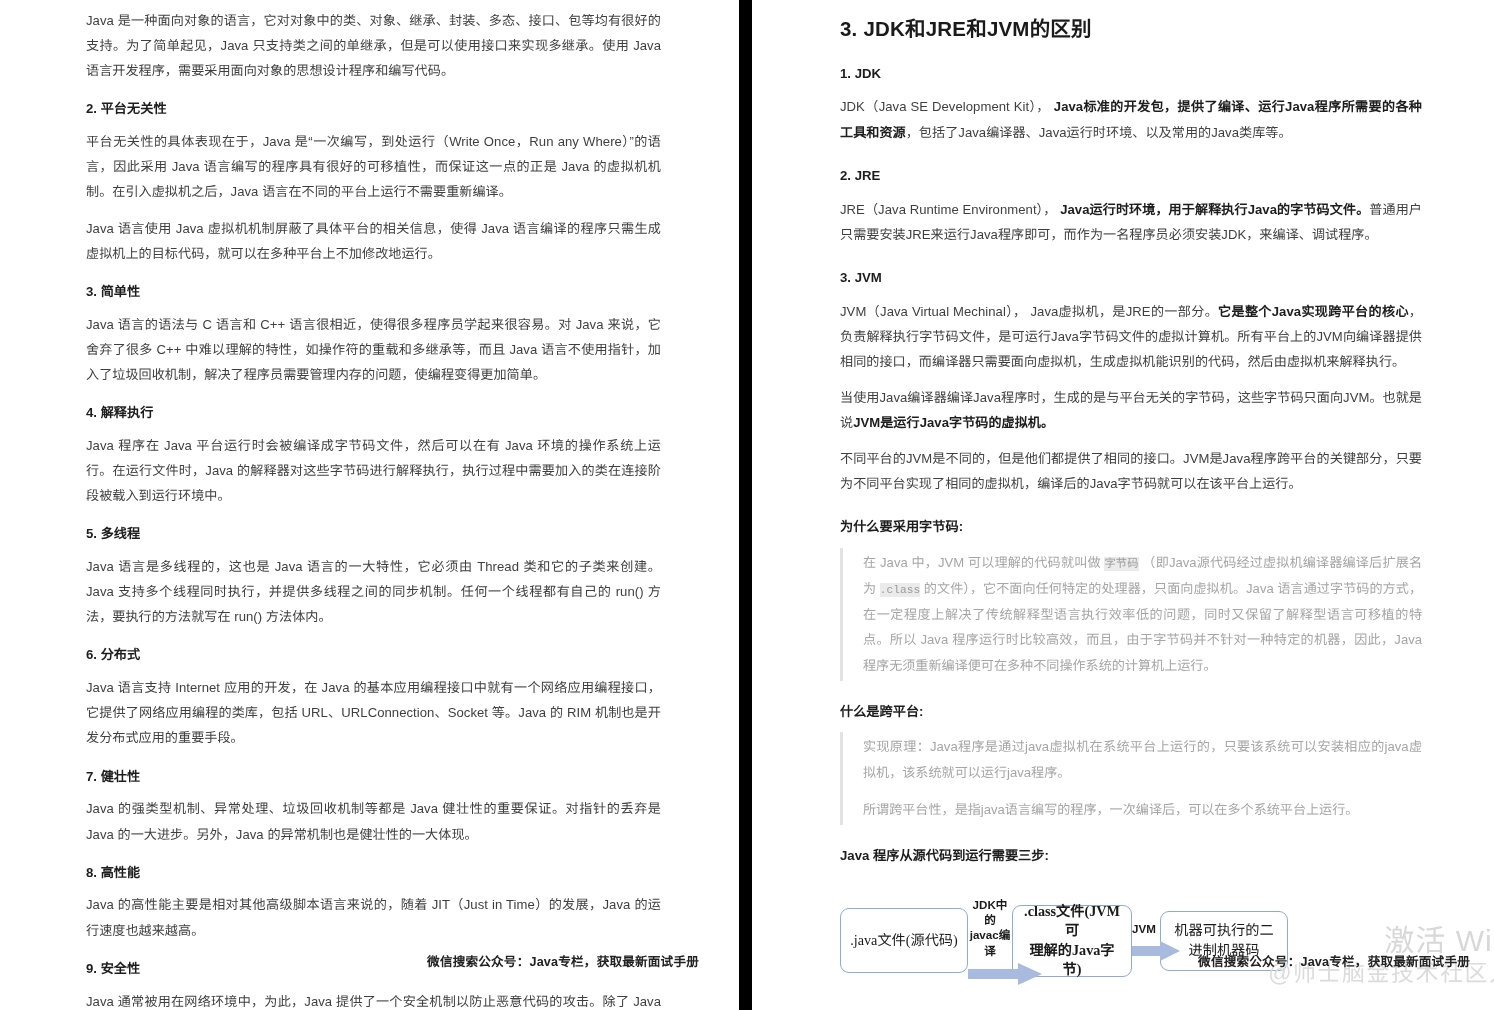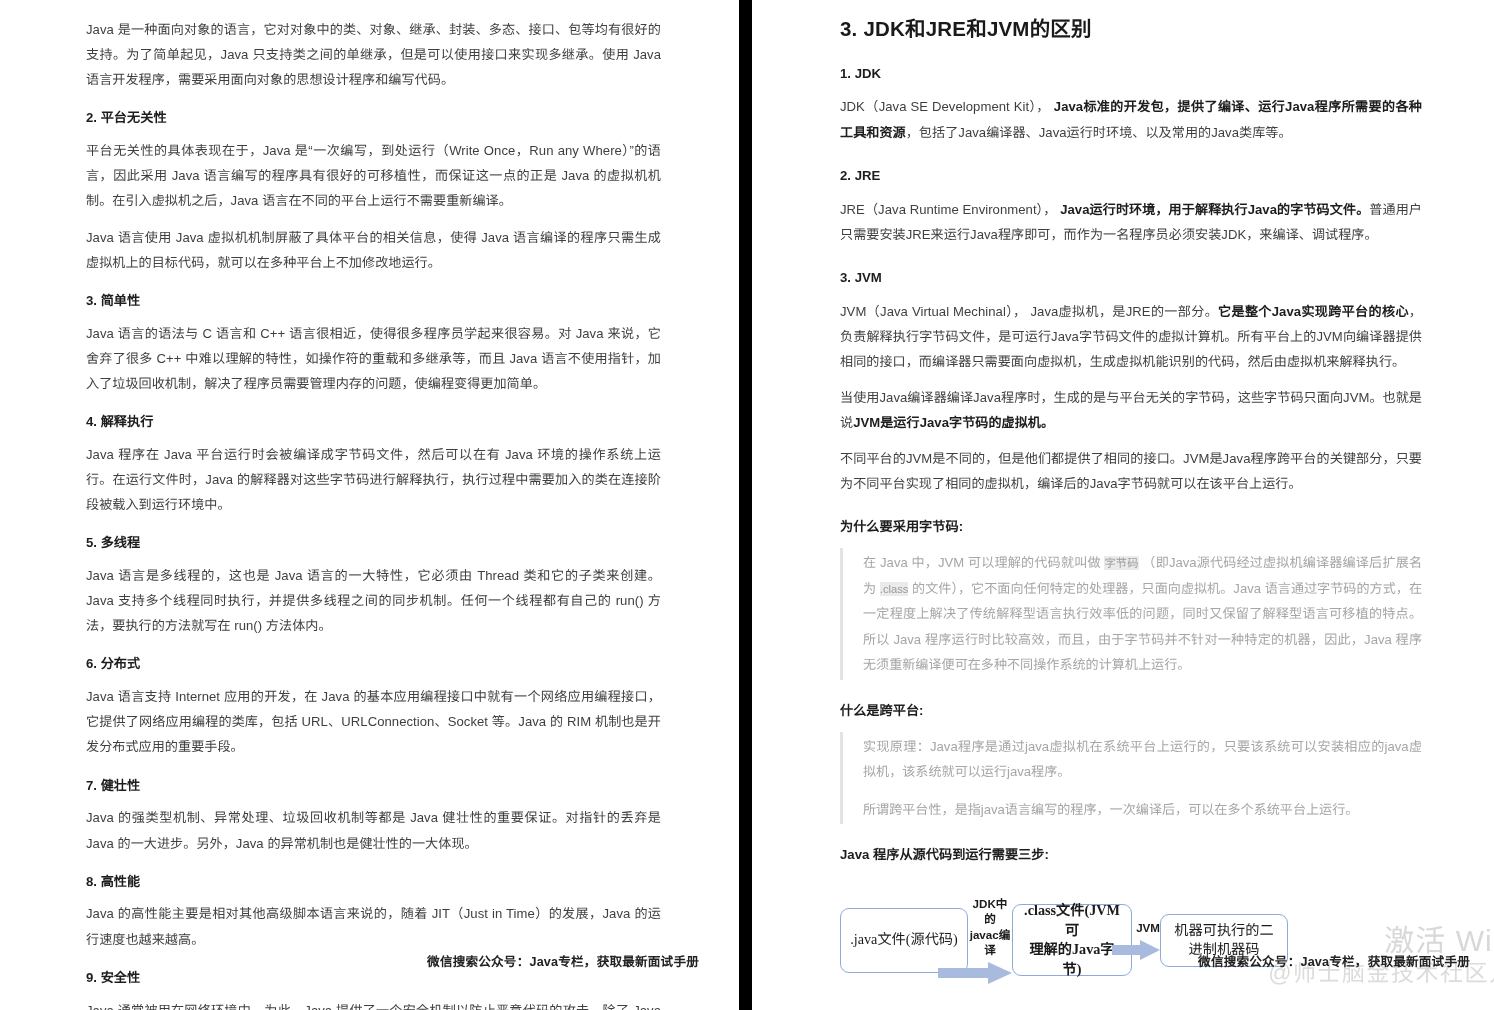--- a/index.html
+++ b/index.html
@@ -30,21 +30,21 @@
   .col-right { width: 742px; }
 
   .divider {
     width: 13px;
     height: 1010px;
     background: #000000;
     flex: 0 0 13px;
   }
 
   .col-inner {
-    padding: 17px 78px 0 86px;
+    padding: 8px 78px 0 86px;
     height: 100%;
     position: relative;
   }
   .col-right .col-inner {
     padding: 8px 72px 0 88px;
   }
 
   
   h1.doc-title {
     font-size: 20.5px;
@@ -92,21 +92,21 @@
     color: #a6a6a6;
     margin: 0 0 12px 0;
     text-align: justify;
   }
   blockquote.quote p:last-child { margin-bottom: 0; }
   code.inline {
     background: #ebebeb;
     color: #9a9a9a;
     border-radius: 0;
     padding: 1px 0;
-    font-family: Liberation Sans, sans-serif;
+    font-family: Liberation Mono, monospace;
     font-size: 11.2px;
   }
 
   
   .diagram {
     position: relative;
     margin: 28px 0 0 0;
     height: 96px;
     display: flex;
     align-items: center;
@@ -121,27 +121,27 @@
     justify-content: center;
     text-align: center;
     color: #1a1a1a;
     font-size: 14.2px;
     line-height: 1.38;
     padding: 6px 8px;
     font-family: "Liberation Serif", "DejaVu Serif", serif;
   }
   .box-1 { width: 128px; height: 65px; font-family: Liberation Serif, serif; }
   .box-2 { width: 120px; height: 72px; }
-  .box-3 { width: 128px; height: 53px; }
+  .box-3 { width: 128px; height: 60px; }
 
   .arrow-wrap {
     position: relative;
     display: flex;
     flex-direction: column;
-    align-items: flex-end;
+    align-items: flex-start;
     justify-content: flex-end;
   }
   .arrow-label {
     font-size: 11.6px;
     font-weight: 700;
     color: #1a1a1a;
     line-height: 1.32;
     text-align: center;
     margin-bottom: 5px;
     white-space: pre-line;

